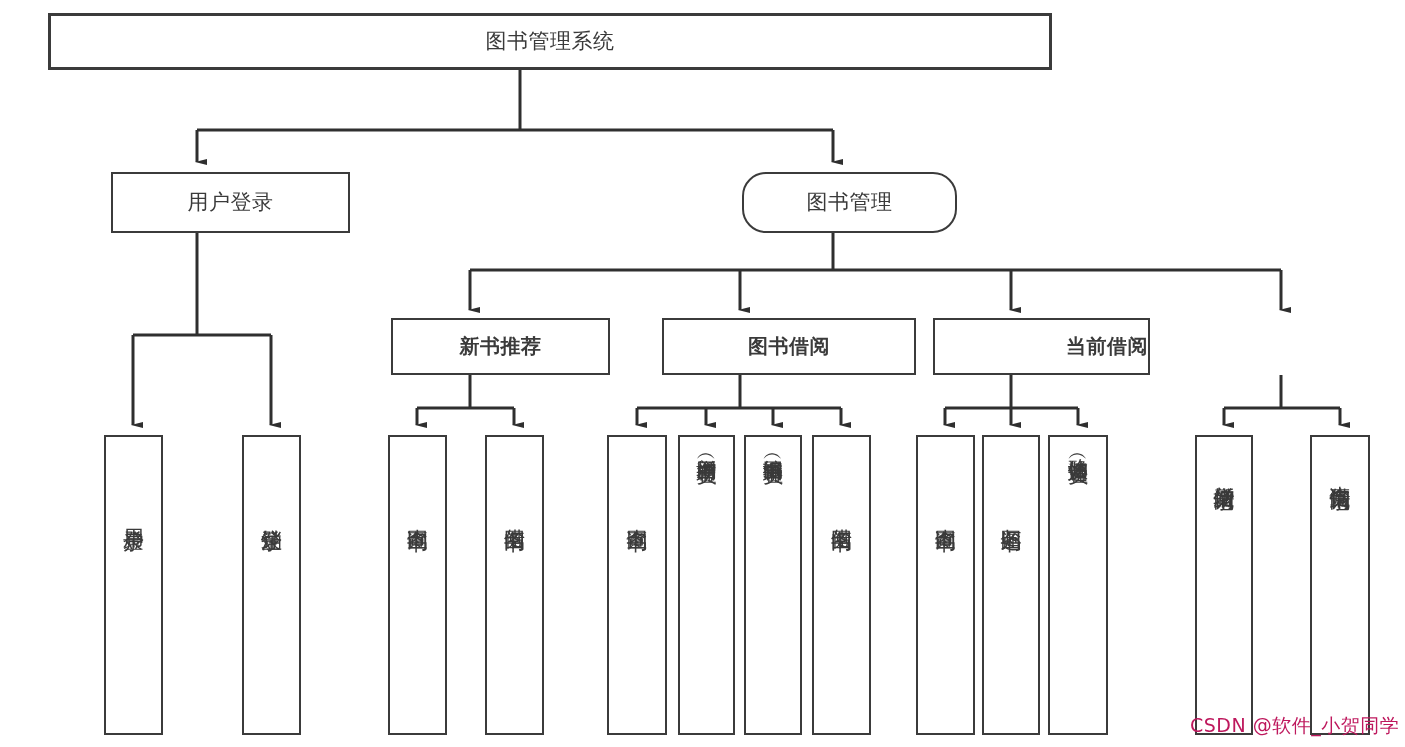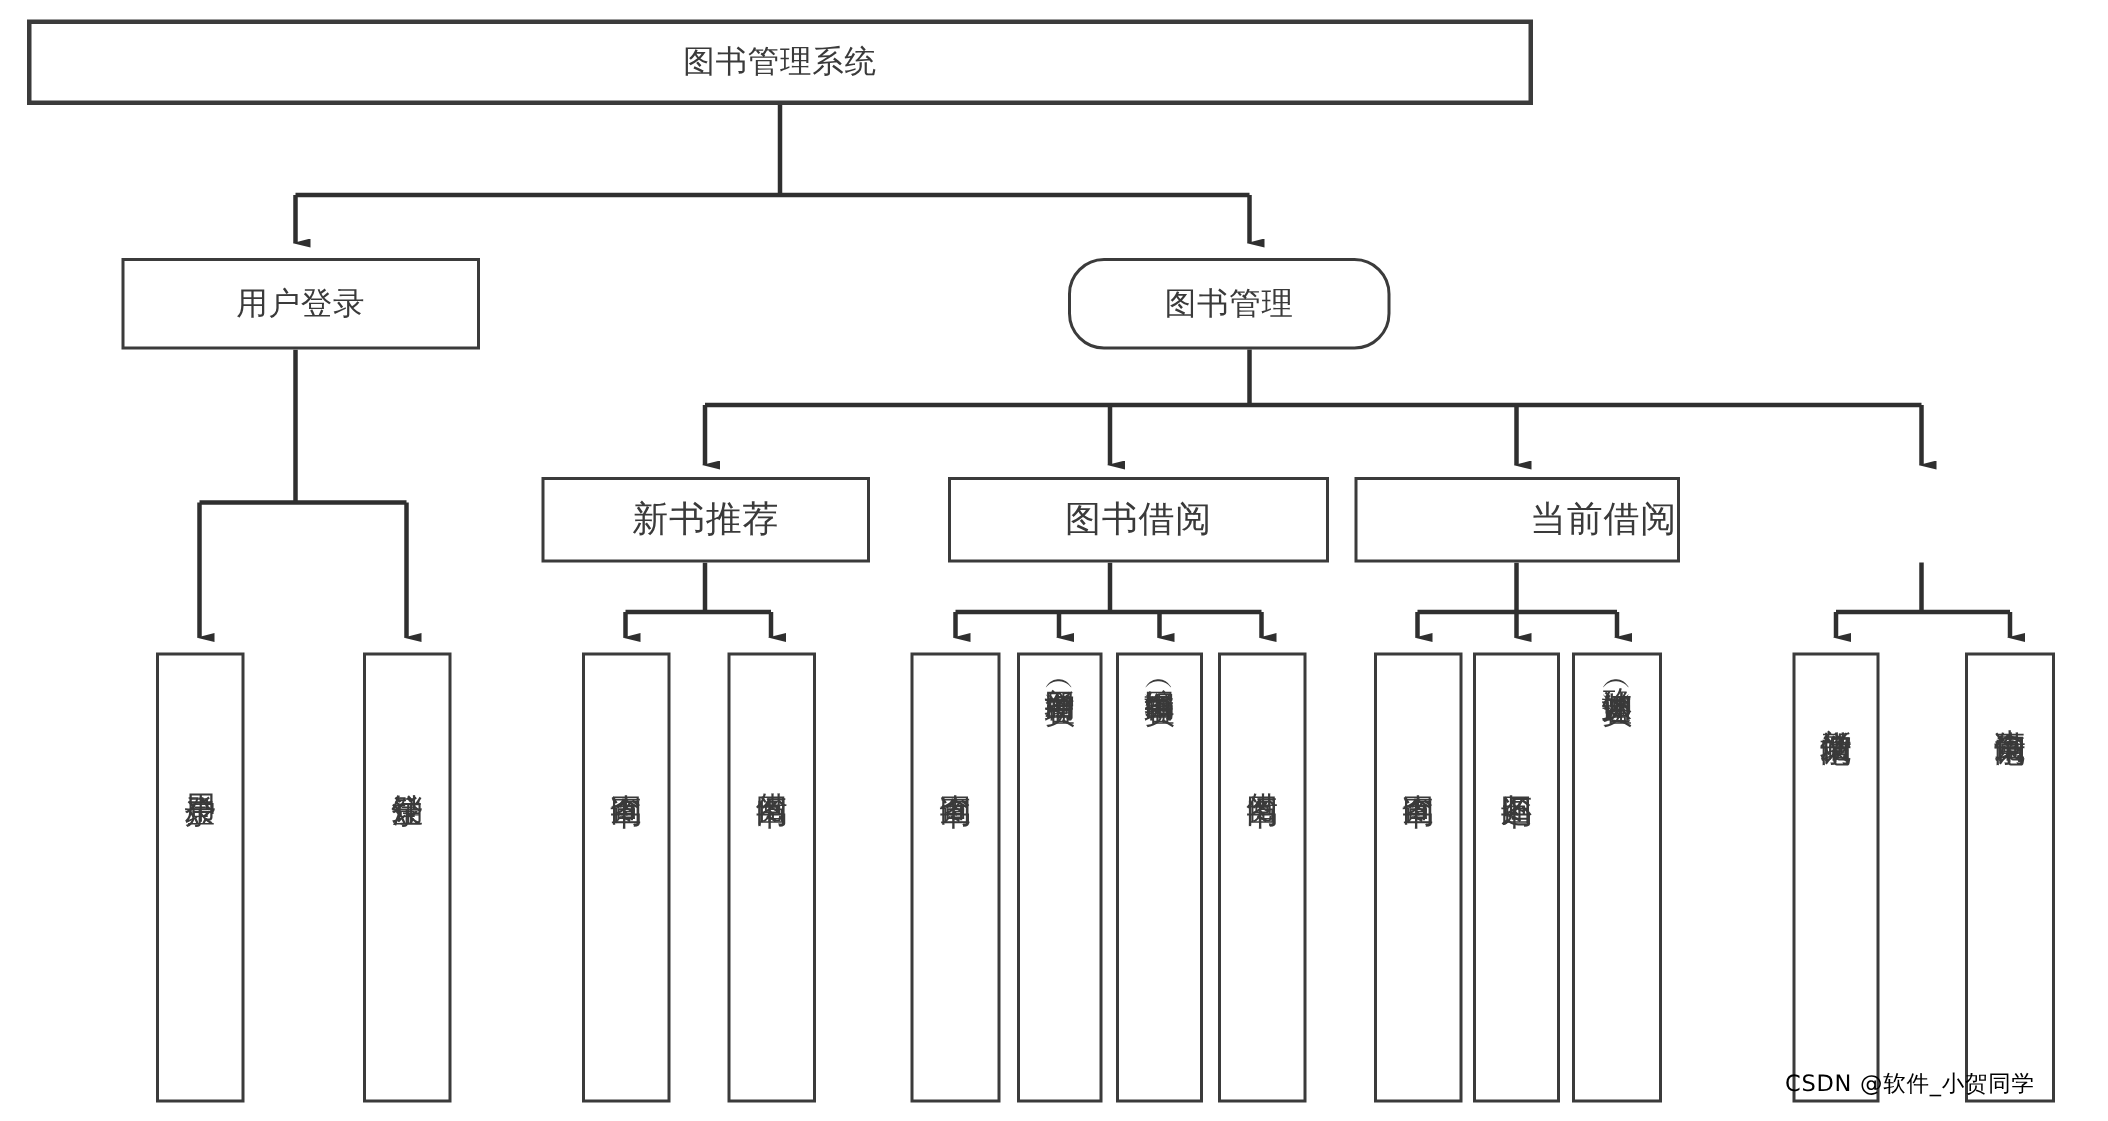--- a/index.html
+++ b/index.html
@@ -28,33 +28,35 @@
   }
   .node {
     position: absolute;
     box-sizing: border-box;
     background: #ffffff;
     border: 2px solid #3b3b3b;
     display: flex;
     align-items: center;
     justify-content: center;
     color: #3a3a3a;
+    margin-left: 30px;
   }
   .node.root {
     border-width: 3px;
   }
   .node-label {
     font-size: 21px;
     line-height: 1.15;
     letter-spacing: 0.5px;
     white-space: nowrap;
     color: #3a3a3a;
   }
   .node.level2 .node-label {
-    font-size: 24px;
+    font-size: 20px;
+    font-weight: bold;
   }
   .leaf {
     position: absolute;
     box-sizing: border-box;
     background: #ffffff;
     border: 2px solid #3b3b3b;
     display: flex;
     align-items: flex-start;
     justify-content: center;
     padding-top: 6px;
@@ -67,22 +69,22 @@
     line-height: 1.05;
     letter-spacing: 1px;
     color: #3a3a3a;
     white-space: nowrap;
   }
   .leaf.tall-text .leaf-label {
     font-size: 20px;
   }
   .watermark {
     position: absolute;
-    font-size: 15px;
-    color: #000000;
+    font-size: 19px;
+    color: #be185d;
     letter-spacing: 0.5px;
     white-space: nowrap;
     user-select: none;
   }
 </style>
 </head>
 <body>
 
 <div id="canvas">
 

